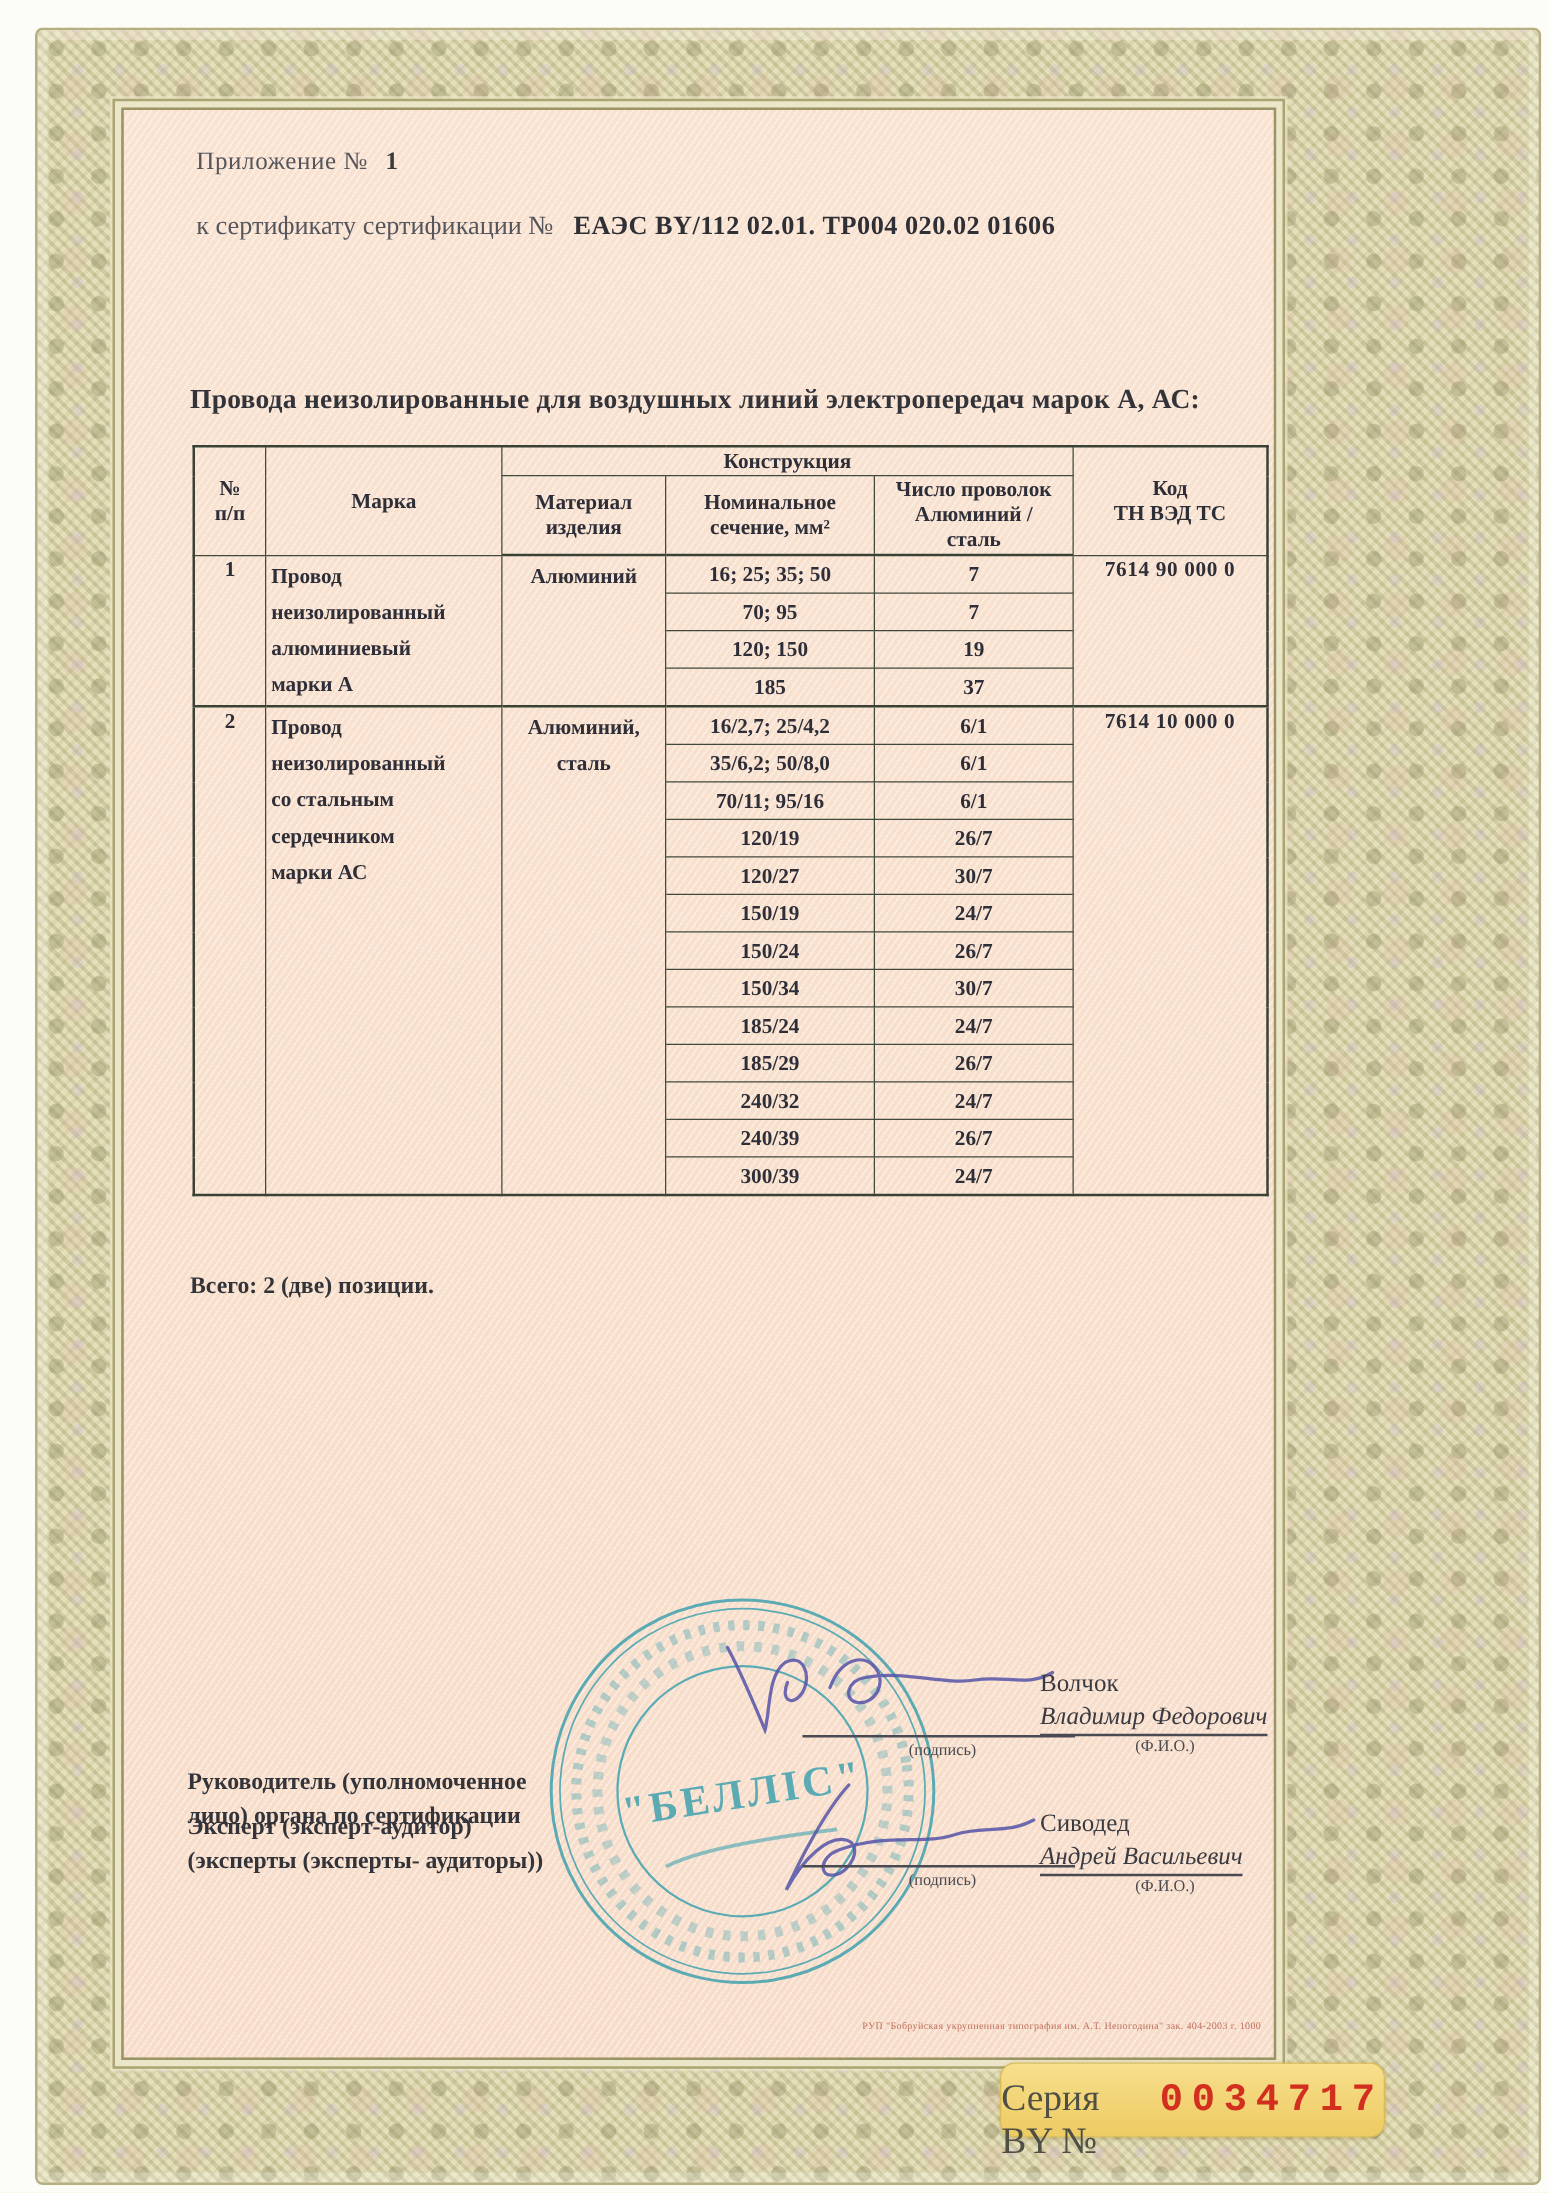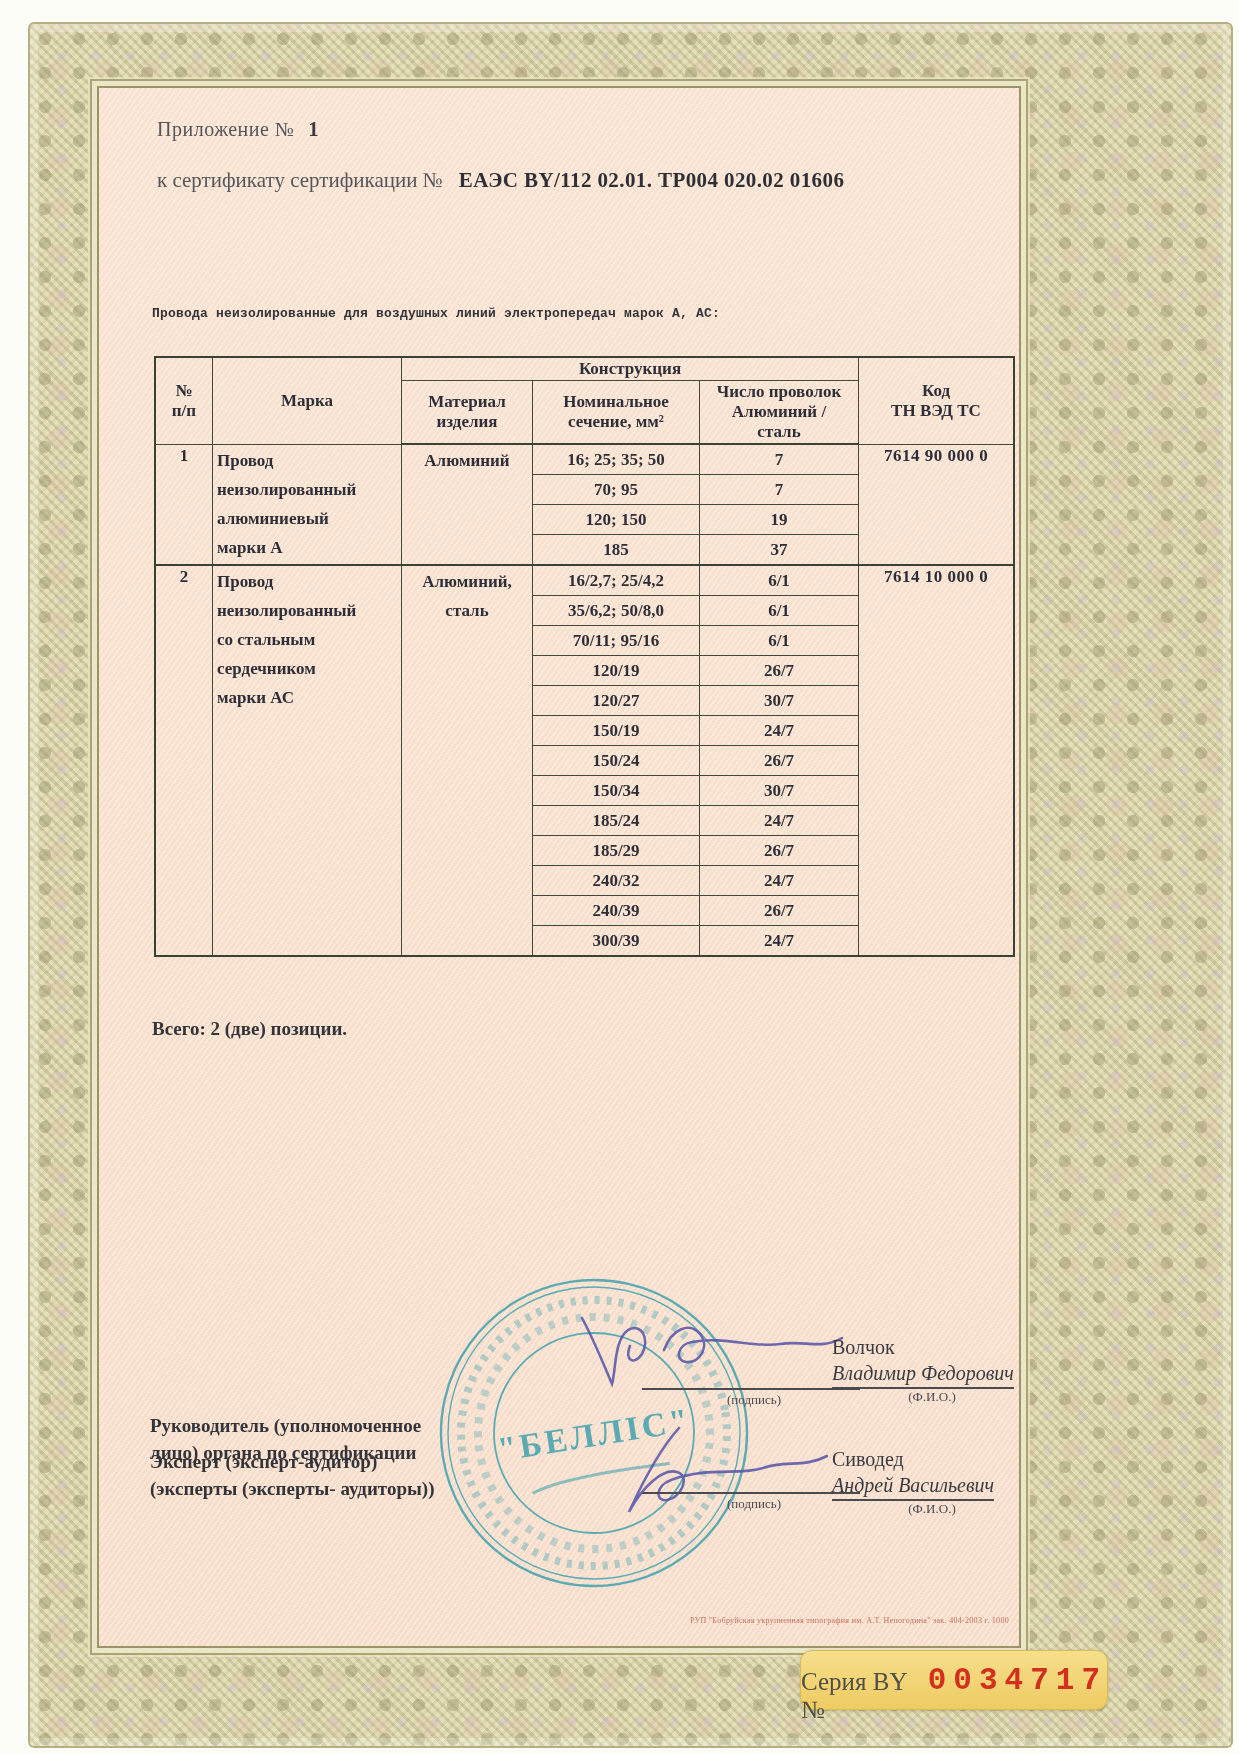--- a/index.html
+++ b/index.html
@@ -25,21 +25,21 @@
   .abs{position:absolute;}
   .pre{white-space:pre-line;}
 
   
   .appendix{left:58px;top:30px;font-size:20px;color:#55555c;letter-spacing:.5px;}
   .appendix .no{margin-left:14px;font-weight:bold;color:#3a3a40;}
   .certline{left:58px;top:80px;font-size:21px;color:#55555c;}
   .certline .certno{margin-left:16px;font-weight:bold;font-size:21px;color:#2f2f36;letter-spacing:.4px;text-align:right;}
 
   
-  .tabletitle{left:53px;top:218px;font-size:13px;font-weight:bold;color:#33333a;letter-spacing:.2px;font-family:Liberation Mono, monospace;}
+  .tabletitle{left:53px;top:218px;font-size:22px;font-weight:bold;color:#33333a;letter-spacing:.2px;}
   table.main{position:absolute;left:55px;top:268px;border-collapse:collapse;table-layout:fixed;
     font-size:17px;font-weight:bold;color:#2e2e38;}
   table.main th,table.main td{border:1px solid #41493c;padding:1px 4px;}
   table.main{border:2px solid #3a4236;}
   table.main thead th{text-align:center;vertical-align:middle;font-weight:bold;}
   table.main thead tr:last-child th{border-bottom:2px solid #3a4236;}
   .w-num{width:48px;} .w-mark{width:180px;} .w-mat{width:122px;}
   .w-sec{width:158px;} .w-wir{width:150px;} .w-code{width:146px;margin-top:40px;}
   td.cell-top{vertical-align:top;padding-top:3px;}
   td.c{text-align:center;height:27px;}
@@ -71,21 +71,21 @@
   .sigsvg1{left:455px;top:1212px;}
   .sigsvg2{left:460px;top:1322px;}
 
   .imprint{right:10px;top:1528px;font-size:8px;color:#c0705f;letter-spacing:.3px;}
 
   
   .serial{position:absolute;left:800px;top:1650px;width:306px;height:58px;border-radius:12px;
     background:linear-gradient(#f7df8d,#eecb62);border:1px solid #d9bb55;
     display:flex;align-items:center;justify-content:center;gap:18px;
     box-shadow:0 1px 3px rgba(120,100,40,.35);}
-  .serial .lbl{font-size:25px;color:#4f4f45;margin-top:32px;}
+  .serial .lbl{font-size:30px;color:#4f4f45;margin-top:32px;}
   .serial .num{font-family:"Liberation Mono","DejaVu Sans Mono",monospace;
     font-size:31px;color:#d22f1e;letter-spacing:7px;font-weight:bold;}
 </style>
 </head>
 <body>
 
 <div class="page">
   <div class="ornate"></div>
 
   <div class="content">

